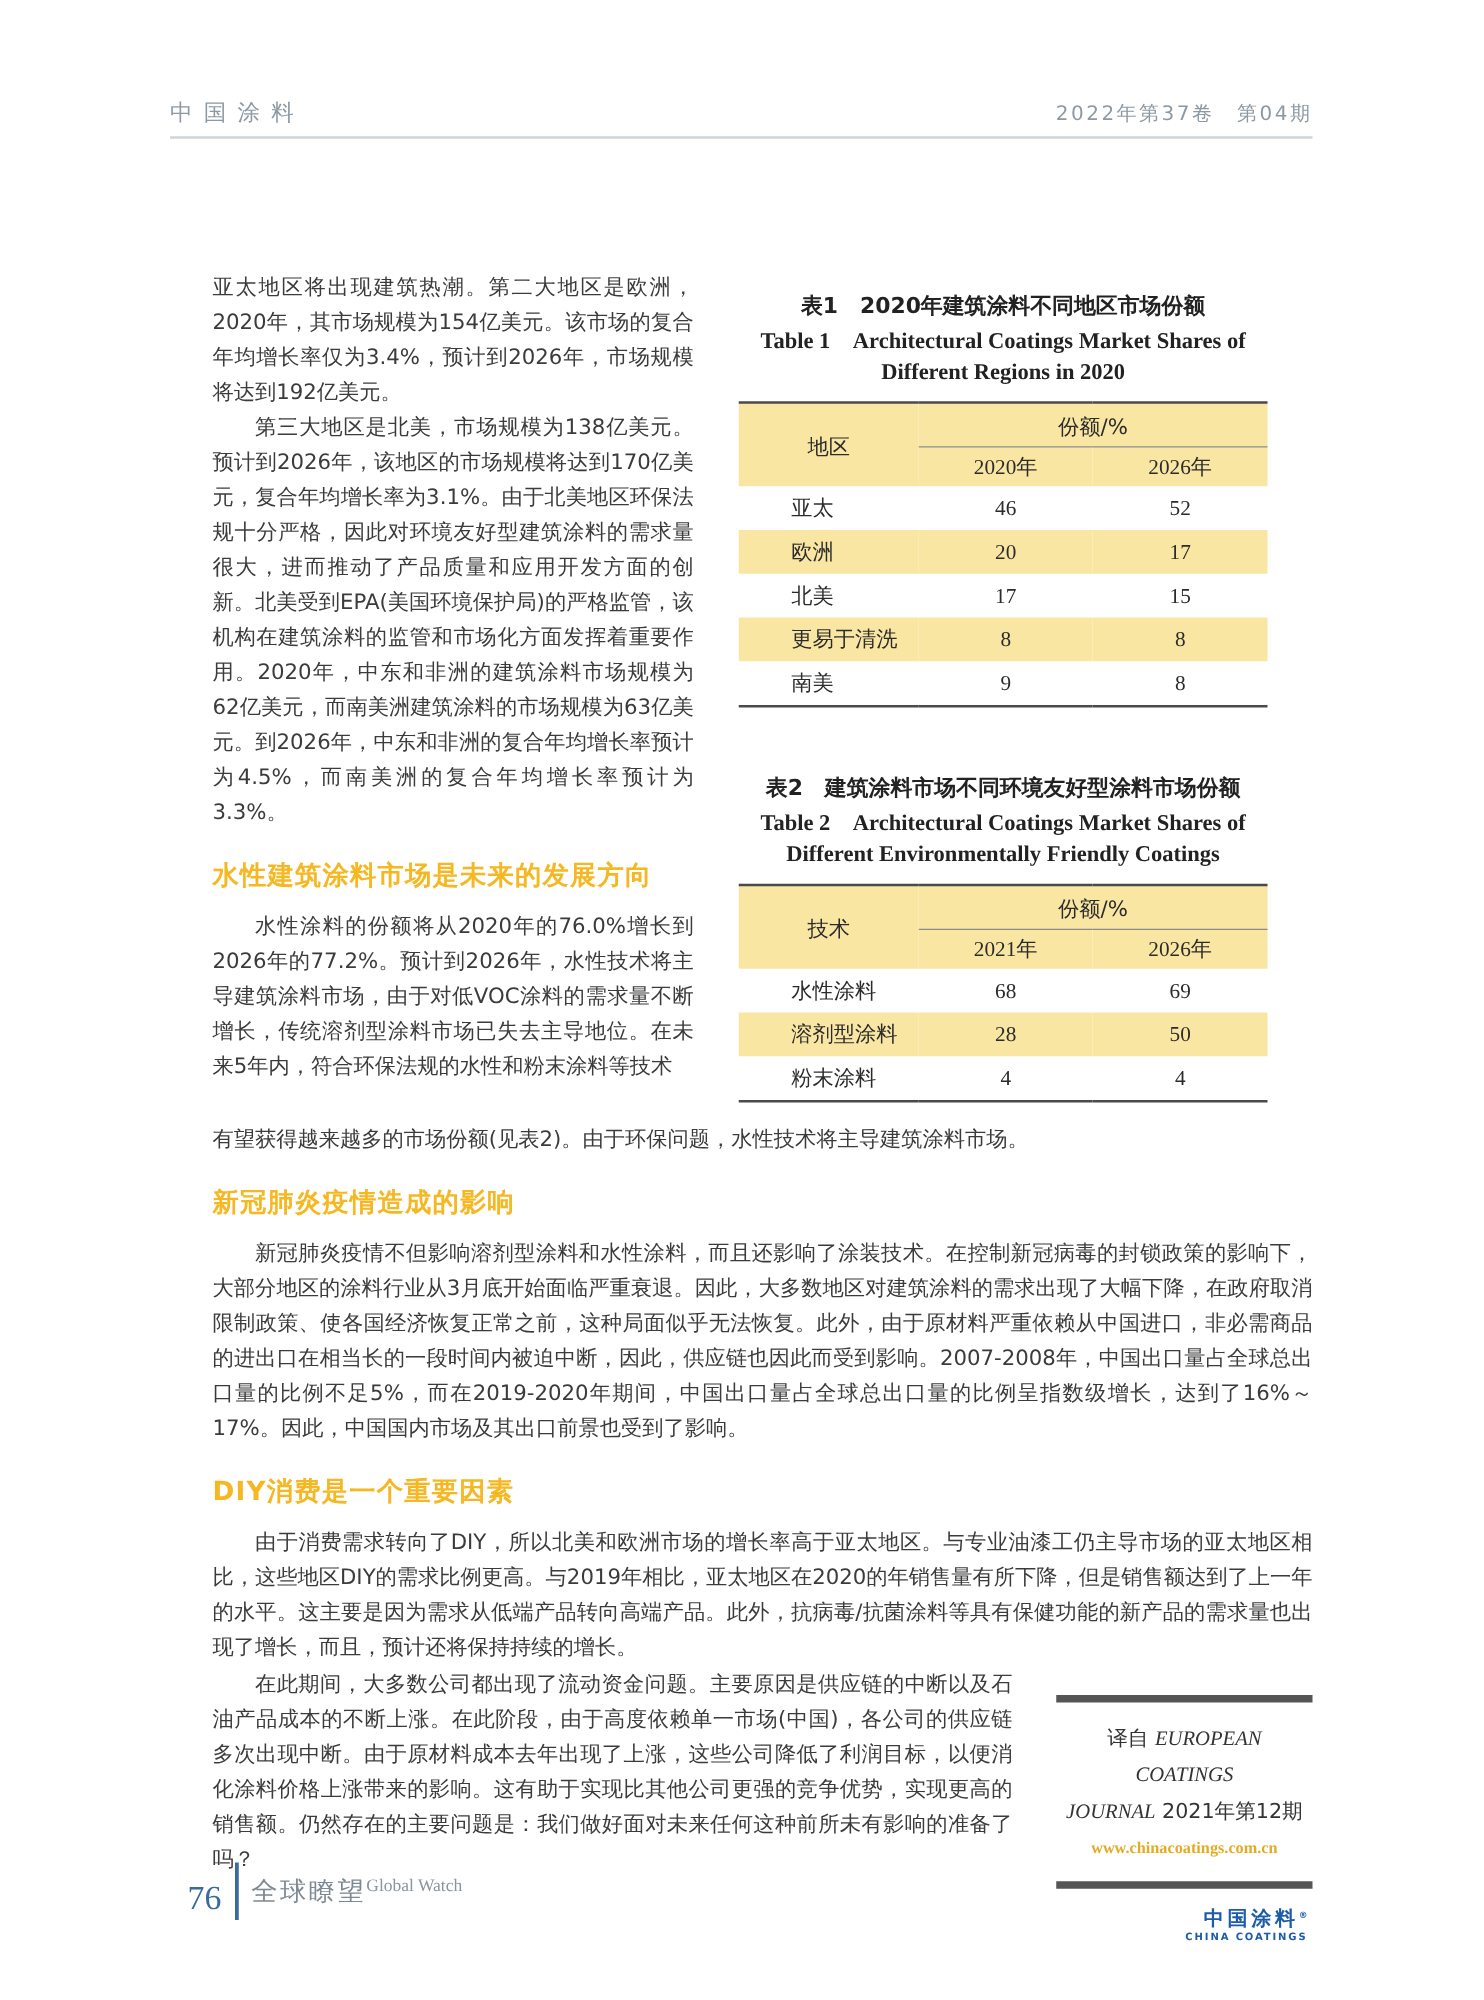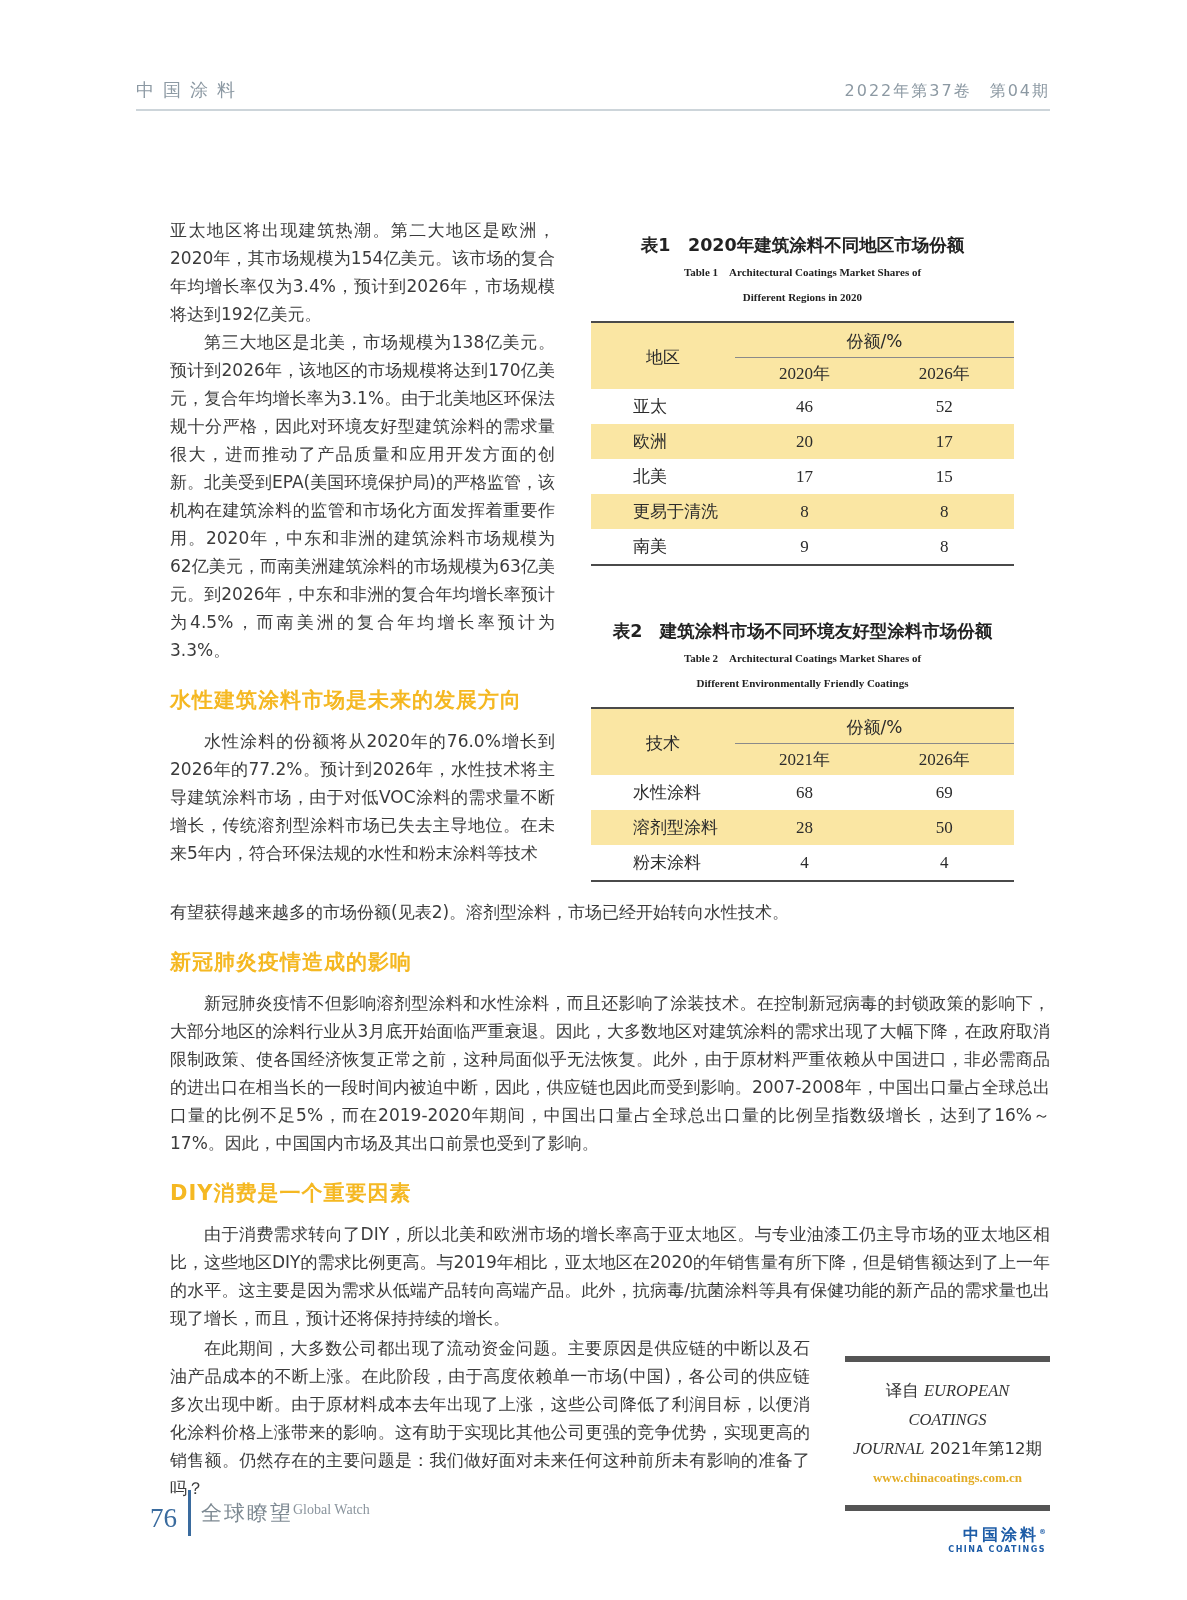--- a/index.html
+++ b/index.html
@@ -49,21 +49,21 @@
   }
 
   
   .table-fig { margin: 16px; }
   .table-fig + .table-fig { margin-top: 52px; }
   .tcap-zh {
     text-align: center; font-weight: bold; font-size: 17.5px;
     color: #222; line-height: 26px;
   }
   .tcap-en {
-    text-align: center; font-weight: bold; font-size: 11px;
+    text-align: center; font-weight: bold; font-size: 18px;
     font-family: "Liberation Serif", serif;
     color: #222; line-height: 25px; margin-top: 2px;
   }
   table.data-table {
     width: 100%; border-collapse: collapse; margin-top: 11px;
     font-size: 17px; color: #2b2b2b;
     border-top: 2px solid #4a4a4a;
     border-bottom: 2px solid #4a4a4a;
   }
   table.data-table th, table.data-table td {
@@ -238,21 +238,21 @@
                 <td class="num">4</td>
                 <td class="num">4</td>
               </tr>
             </tbody>
           </table>
         </figure>
 
       </div>
     </div>
 
-    <p class="body-p mt-s">有望获得越来越多的市场份额(见表2)。溶剂型涂料，市场已经开始转向水性技术。</p>
+    <p class="body-p mt-s">有望获得越来越多的市场份额(见表2)。由于环保问题，水性技术将主导建筑涂料市场。</p>
 
     <h2 class="gold-heading">新冠肺炎疫情造成的影响</h2>
     <p class="body-p indent">新冠肺炎疫情不但影响溶剂型涂料和水性涂料，而且还影响了涂装技术。在控制新冠病毒的封锁政策的影响下，大部分地区的涂料行业从3月底开始面临严重衰退。因此，大多数地区对建筑涂料的需求出现了大幅下降，在政府取消限制政策、使各国经济恢复正常之前，这种局面似乎无法恢复。此外，由于原材料严重依赖从中国进口，非必需商品的进出口在相当长的一段时间内被迫中断，因此，供应链也因此而受到影响。2007-2008年，中国出口量占全球总出口量的比例不足5%，而在2019-2020年期间，中国出口量占全球总出口量的比例呈指数级增长，达到了16%～17%。因此，中国国内市场及其出口前景也受到了影响。</p>
 
     <h2 class="gold-heading">DIY消费是一个重要因素</h2>
     <p class="body-p indent">由于消费需求转向了DIY，所以北美和欧洲市场的增长率高于亚太地区。与专业油漆工仍主导市场的亚太地区相比，这些地区DIY的需求比例更高。与2019年相比，亚太地区在2020的年销售量有所下降，但是销售额达到了上一年的水平。这主要是因为需求从低端产品转向高端产品。此外，抗病毒/抗菌涂料等具有保健功能的新产品的需求量也出现了增长，而且，预计还将保持持续的增长。</p>
 
     <div class="bottom-flex">
       <p class="body-p indent col-left-wide">在此期间，大多数公司都出现了流动资金问题。主要原因是供应链的中断以及石油产品成本的不断上涨。在此阶段，由于高度依赖单一市场(中国)，各公司的供应链多次出现中断。由于原材料成本去年出现了上涨，这些公司降低了利润目标，以便消化涂料价格上涨带来的影响。这有助于实现比其他公司更强的竞争优势，实现更高的销售额。仍然存在的主要问题是：我们做好面对未来任何这种前所未有影响的准备了吗？</p>
 

